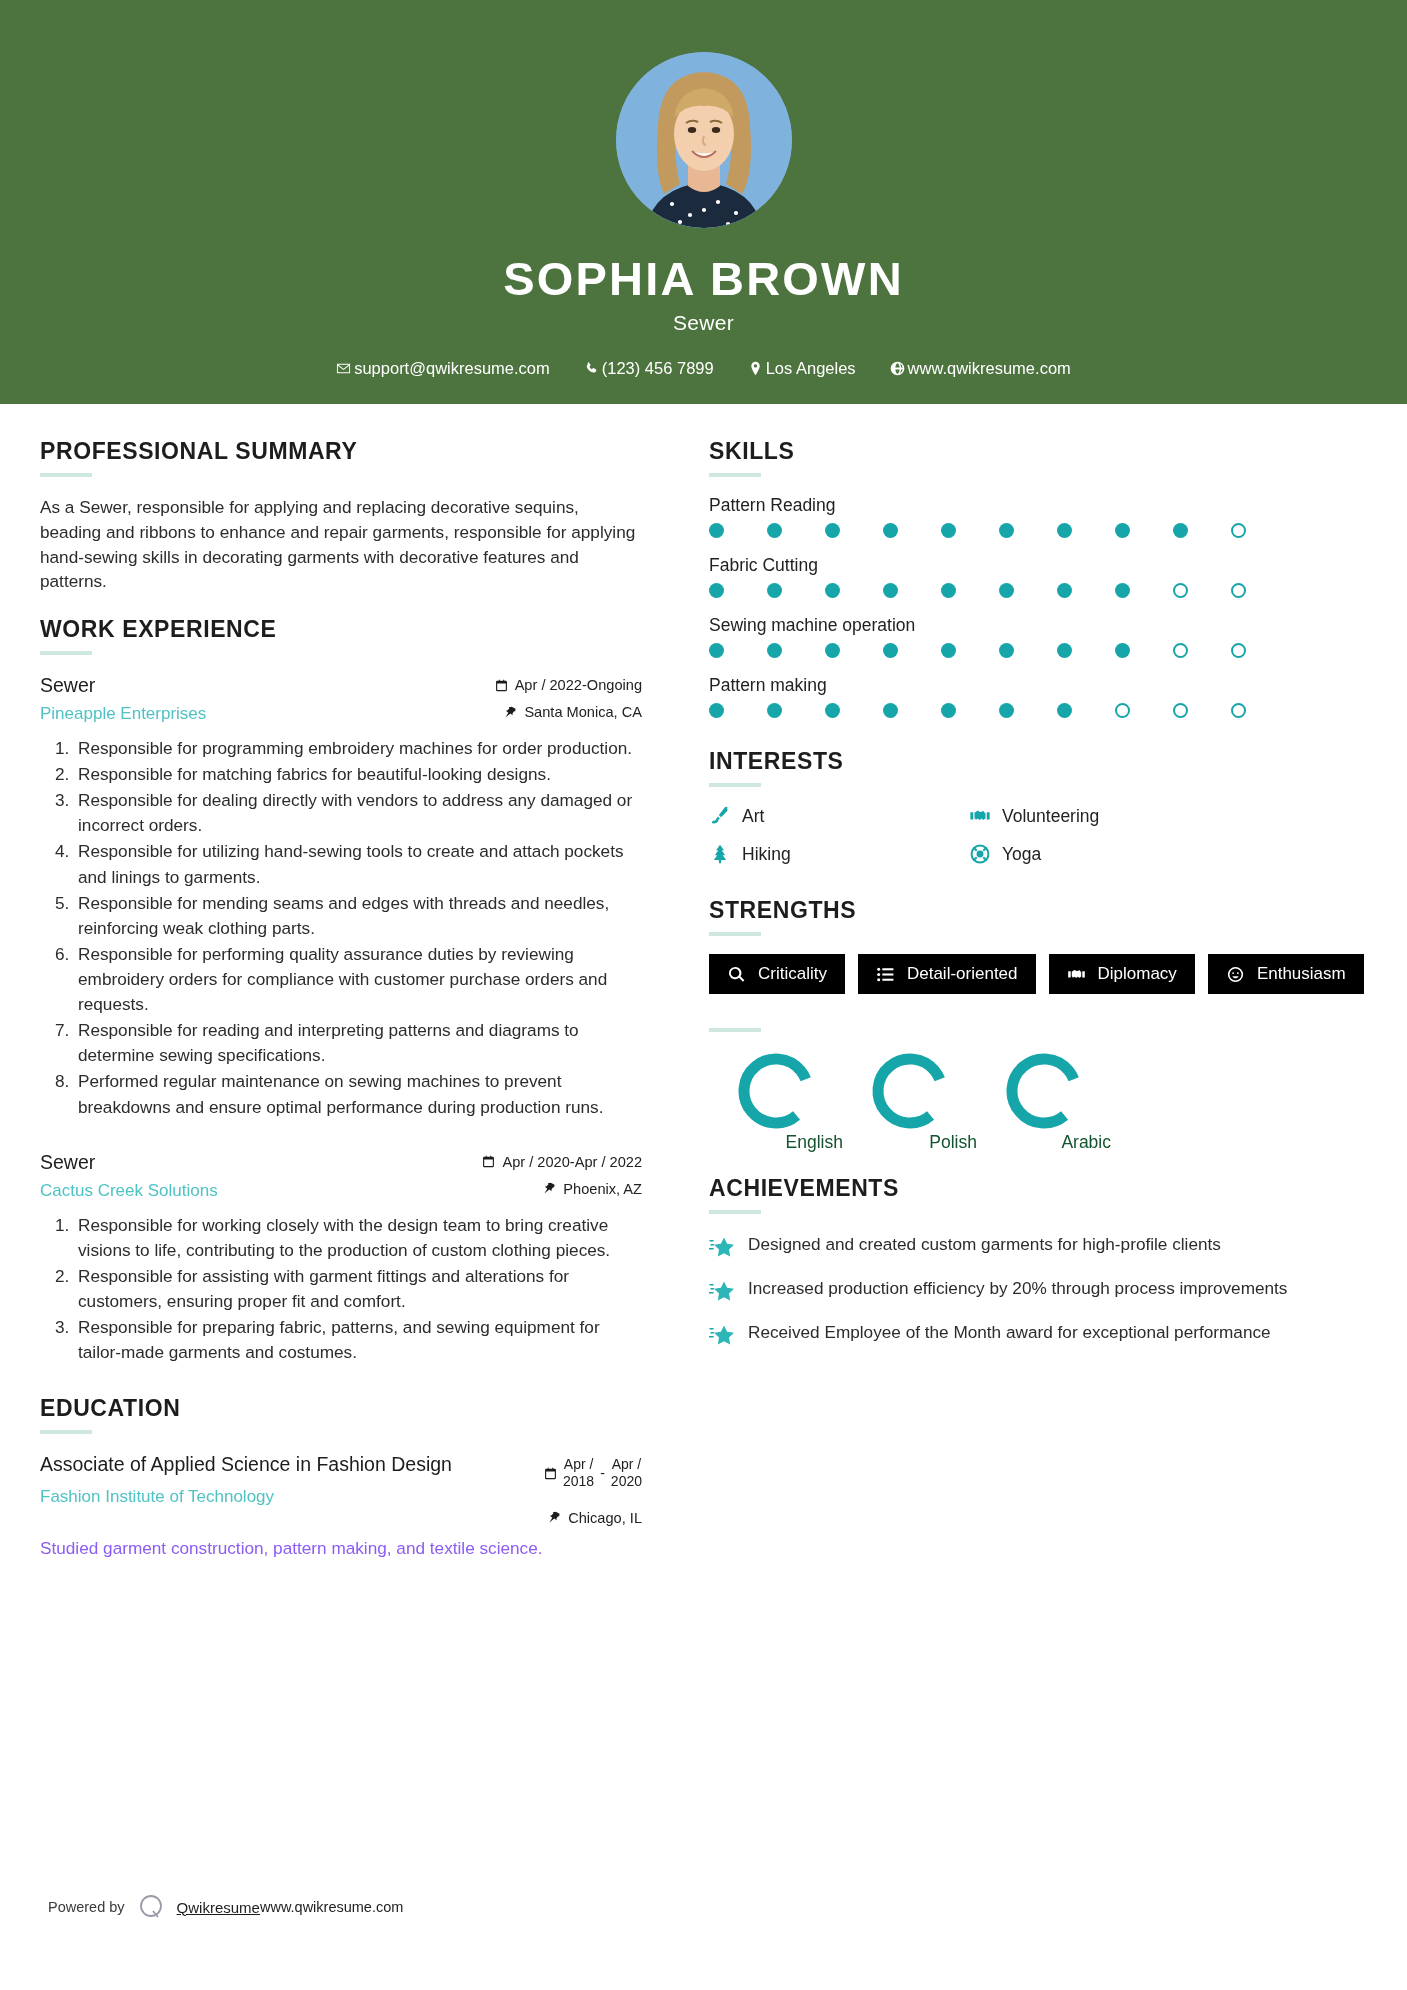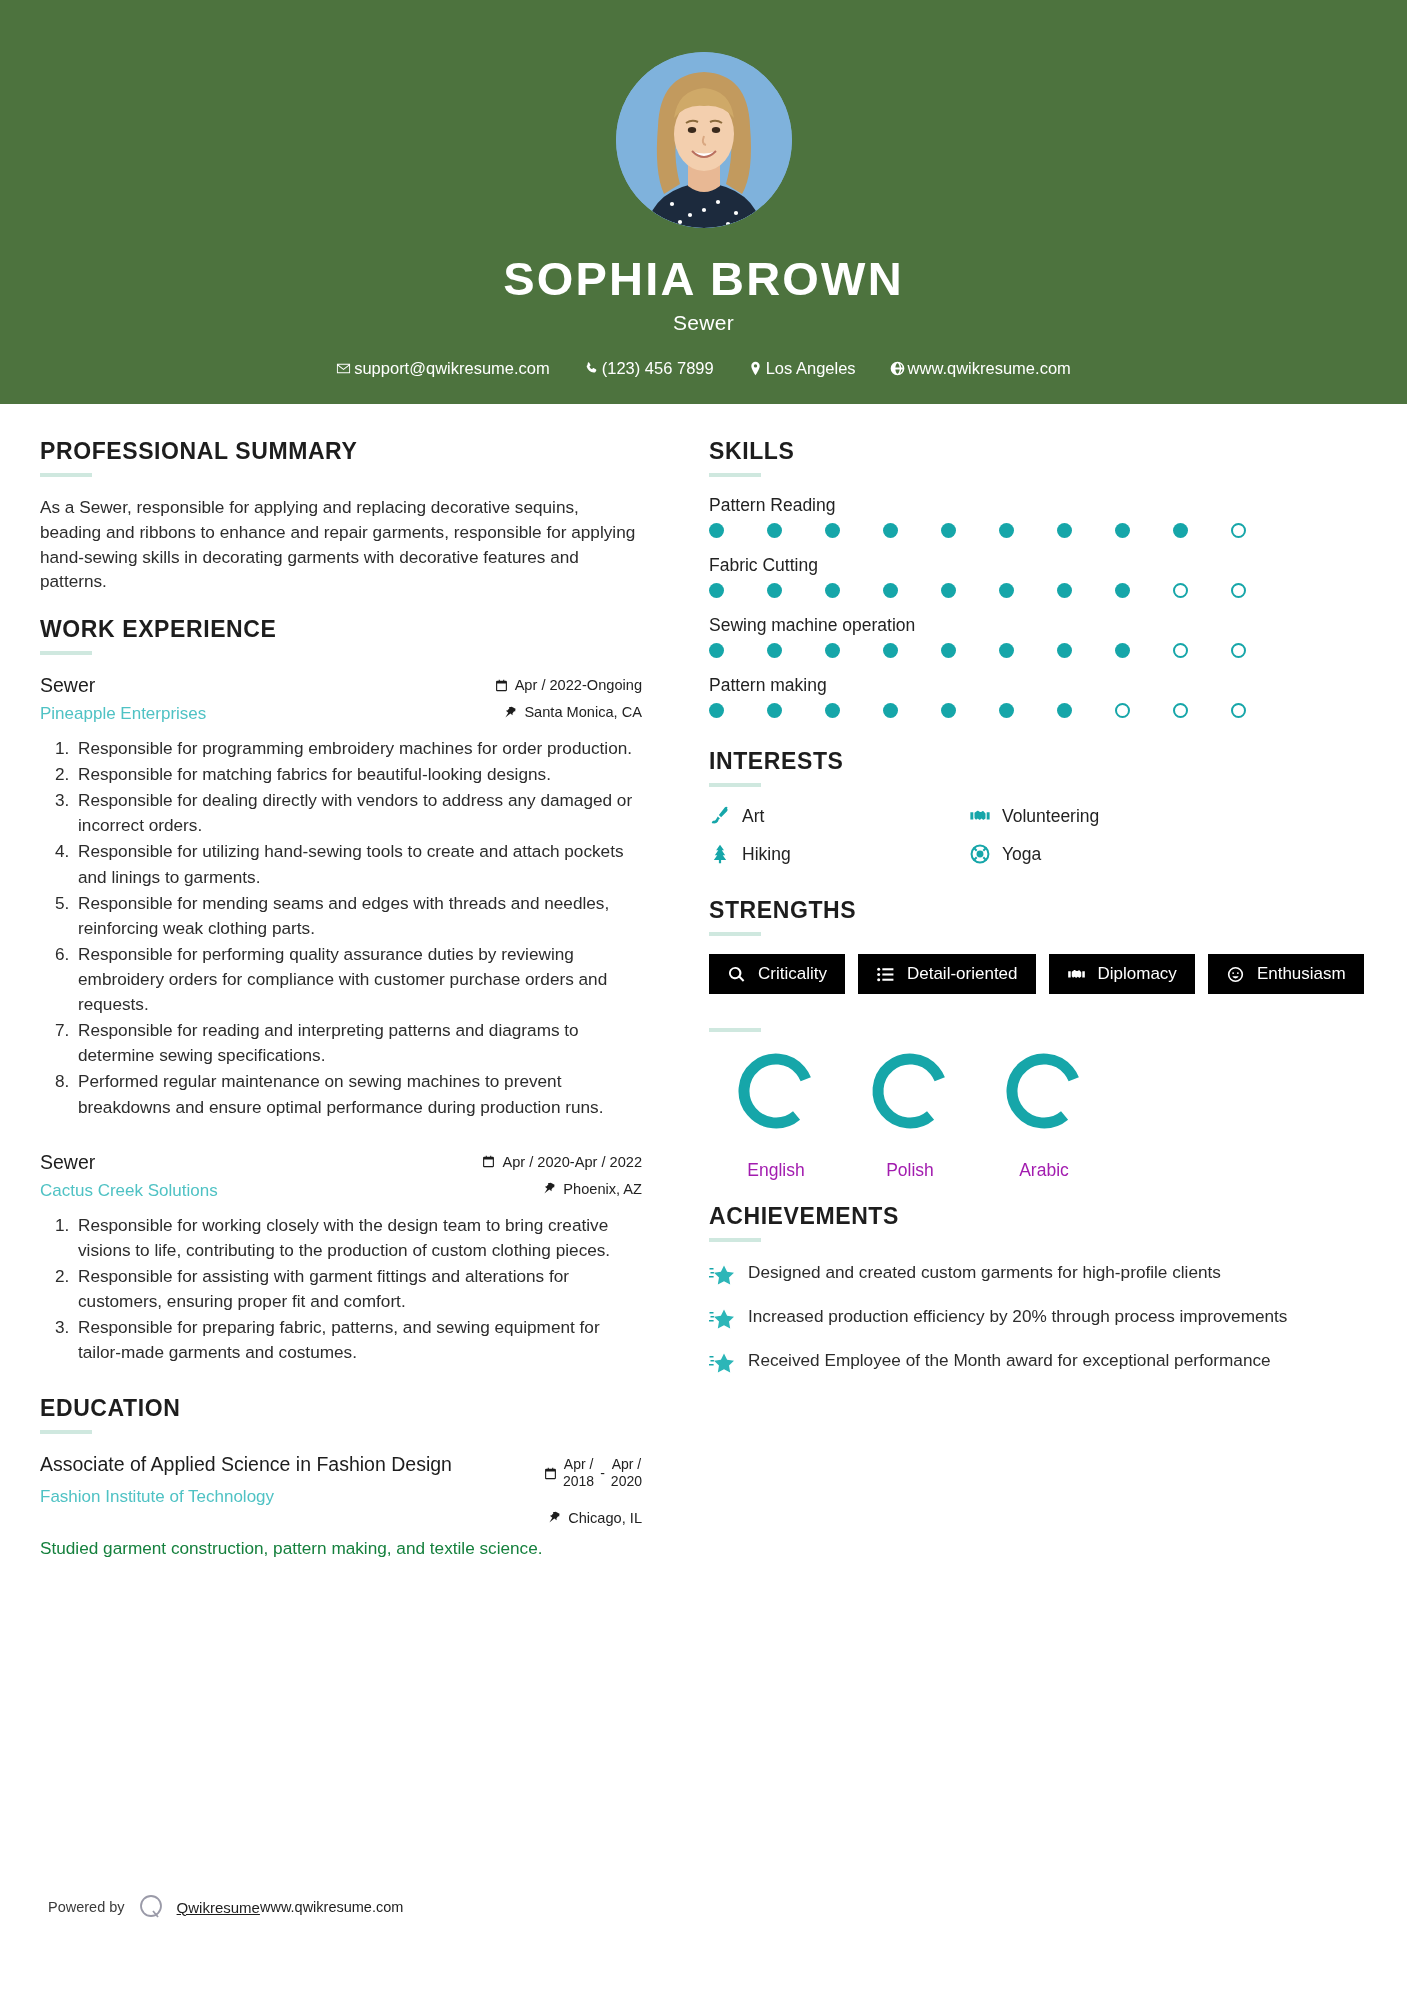--- a/index.html
+++ b/index.html
@@ -145,21 +145,21 @@
   .edu-dates {
     display: flex;
     align-items: center;
     gap: 6px;
     justify-content: flex-end;
     font-size: 14px;
     color: #222;
     line-height: 1.2;
   }
   .edu-dates .dt { text-align: center; }
-  .edu-desc { font-size: 17.2px; color: #15803d; margin-top: 10px; line-height: 1.45; }
+  .edu-desc { font-size: 17.2px; color: #8b5cf6; margin-top: 10px; line-height: 1.45; }
 
   
   .skill-name { font-size: 17.5px; color: #222; margin-bottom: 7px; }
   .skill-row { margin-bottom: 17px; }
   .dots { display: flex; gap: 0; }
   .dot-cell { width: 58px; display: flex; align-items: center; }
   .dot {
     width: 15px; height: 15px; border-radius: 50%;
     background: #16a6a9;
   }
@@ -185,21 +185,21 @@
     padding: 10px 18px;
     display: inline-flex;
     align-items: center;
     gap: 12px;
   }
   .strength-chip svg { width: 19px; height: 19px; fill: #ffffff; flex: none; }
 
   .lang-grid { display: flex; gap: 0; margin-top: 4px; }
   .lang-item { width: 134px; text-align: center; }
   .lang-item svg { display: block; margin: 0 auto; }
-  .lang-label { font-size: 17.5px; color: #a21caf; margin-top: 28px; }
+  .lang-label { font-size: 17.5px; color: #14532d; margin-top: 0; text-align: right; }
 
   .ach-list { margin-top: 2px; }
   .ach-item {
     display: flex;
     gap: 13px;
     align-items: flex-start;
     margin-bottom: 16px;
   }
   .ach-item .ic { flex: none; width: 26px; height: 26px; margin-top: 2px; }
   .ach-item .ic svg { width: 26px; height: 26px; }

